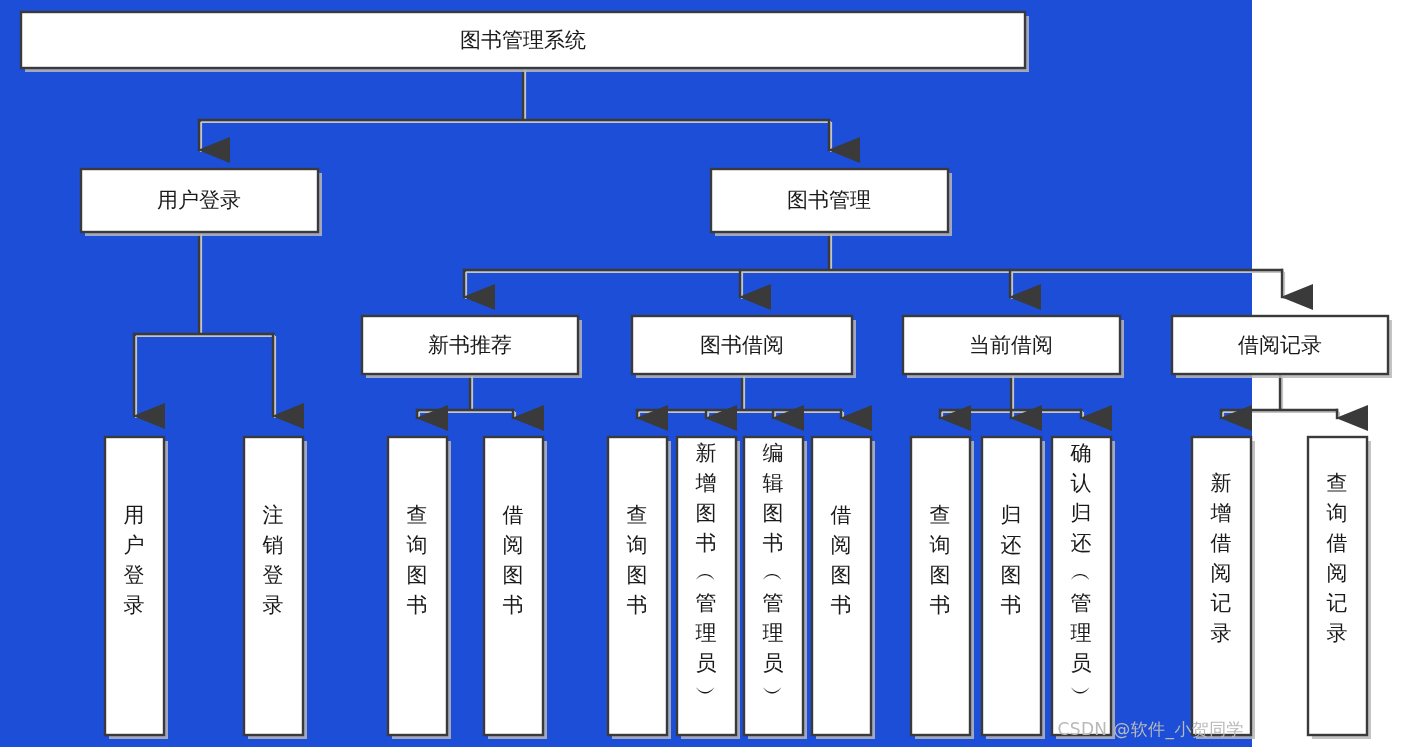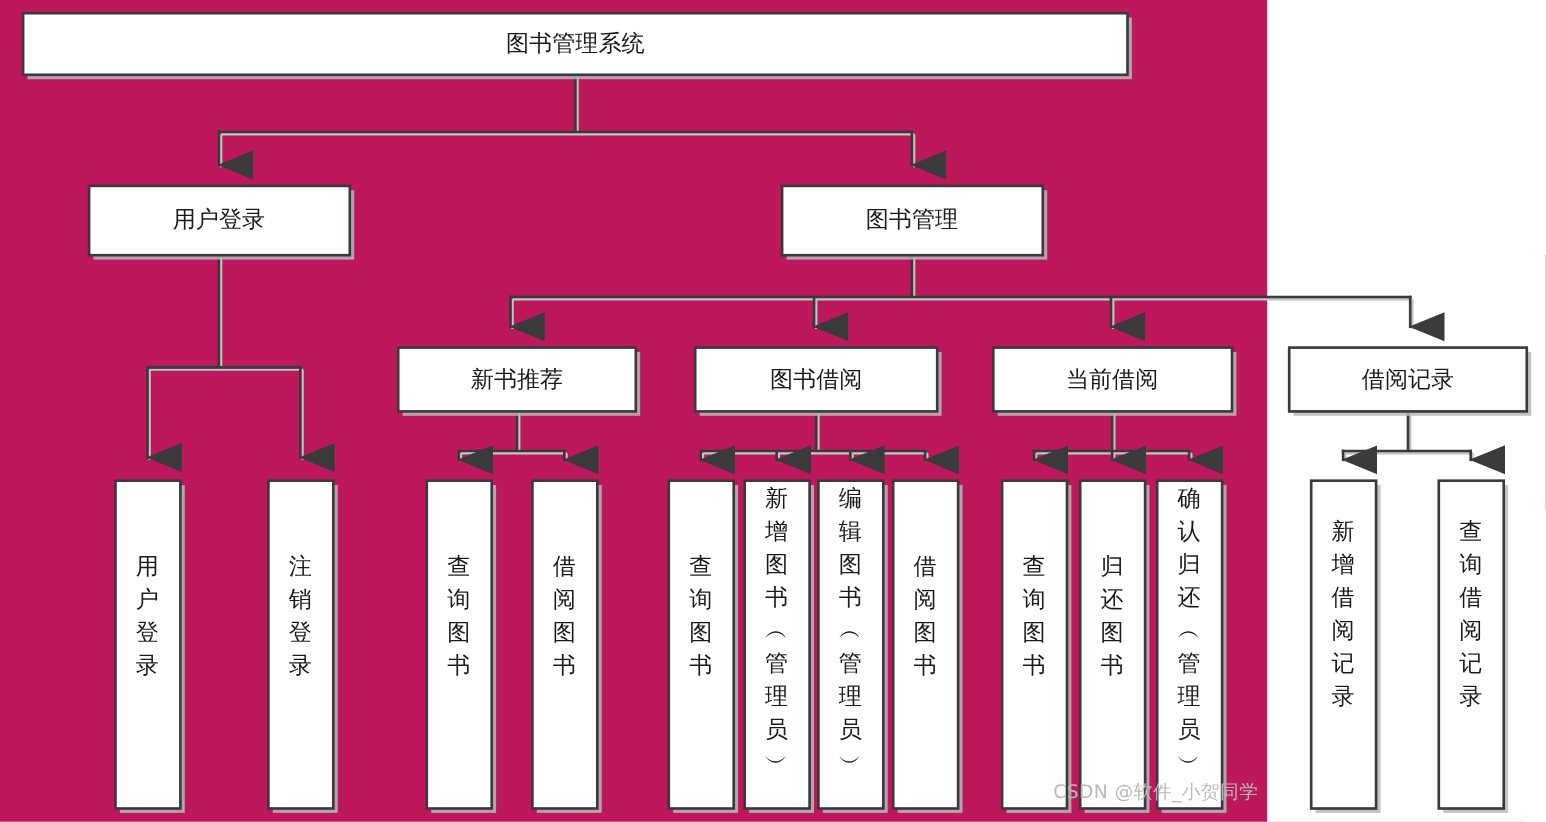--- a/index.html
+++ b/index.html
@@ -8,23 +8,23 @@
     background: #ffffff;
   }
   body {
     font-family: "DejaVu Sans", "Liberation Sans", sans-serif;
     width: 1405px;
     height: 747px;
     overflow: hidden;
   }
   #diagram-root {
     position: relative;
-    width: 1152px;
+    width: 1252px;
     height: 747px;
-    background: #be185d;
+    background: #1d4ed8;
   }
   svg#tree-svg {
     position: absolute;
     left: 0;
     top: 0;
     width: 1405px;
     height: 747px;
     display: block;
   }
   .node-box {
@@ -61,21 +61,21 @@
   }
   .node-label-vertical {
     fill: #1a1a1a;
     font-family: "DejaVu Sans", "Liberation Sans", sans-serif;
     font-size: 21px;
     text-anchor: middle;
   }
   .watermark {
     position: absolute;
     right: 8px;
-    bottom: 16px;
+    bottom: 6px;
     color: #b9b9b9;
     font-family: "DejaVu Sans", "Liberation Sans", sans-serif;
     font-size: 17px;
     letter-spacing: 0.4px;
     white-space: nowrap;
     user-select: none;
   }
 </style>
 </head>
 <body>

